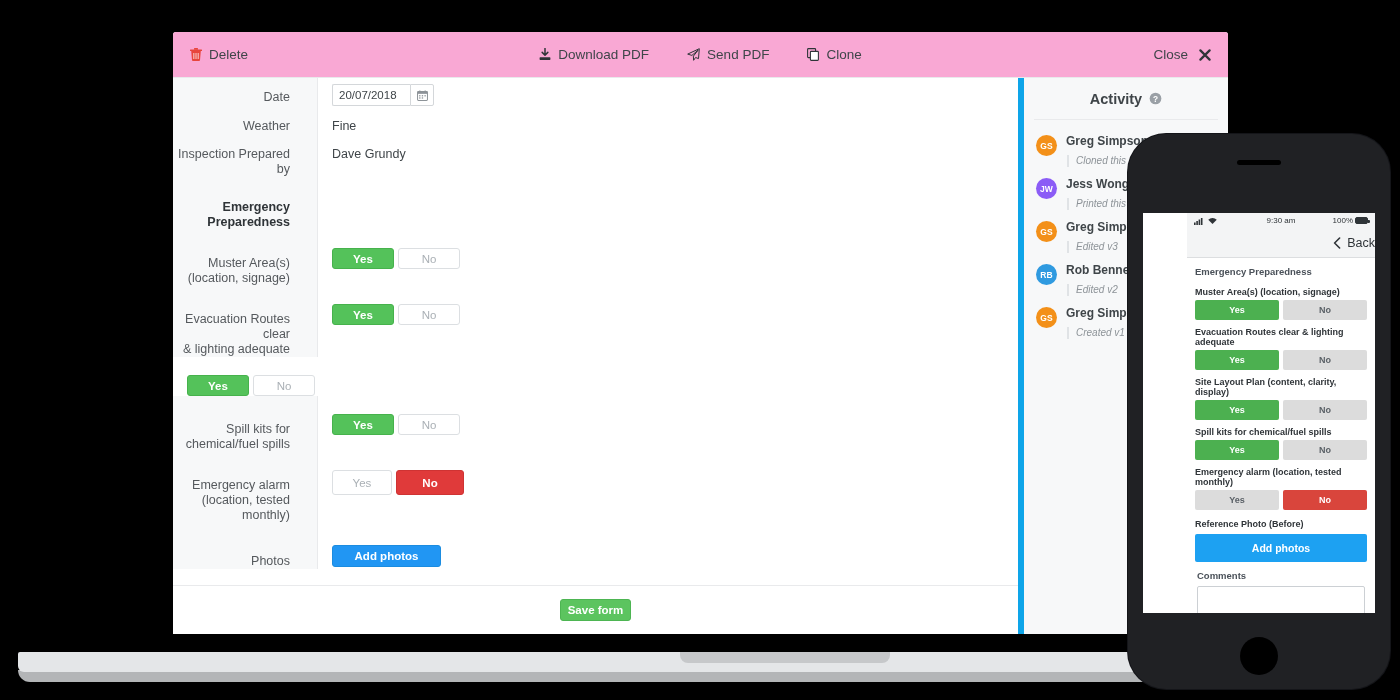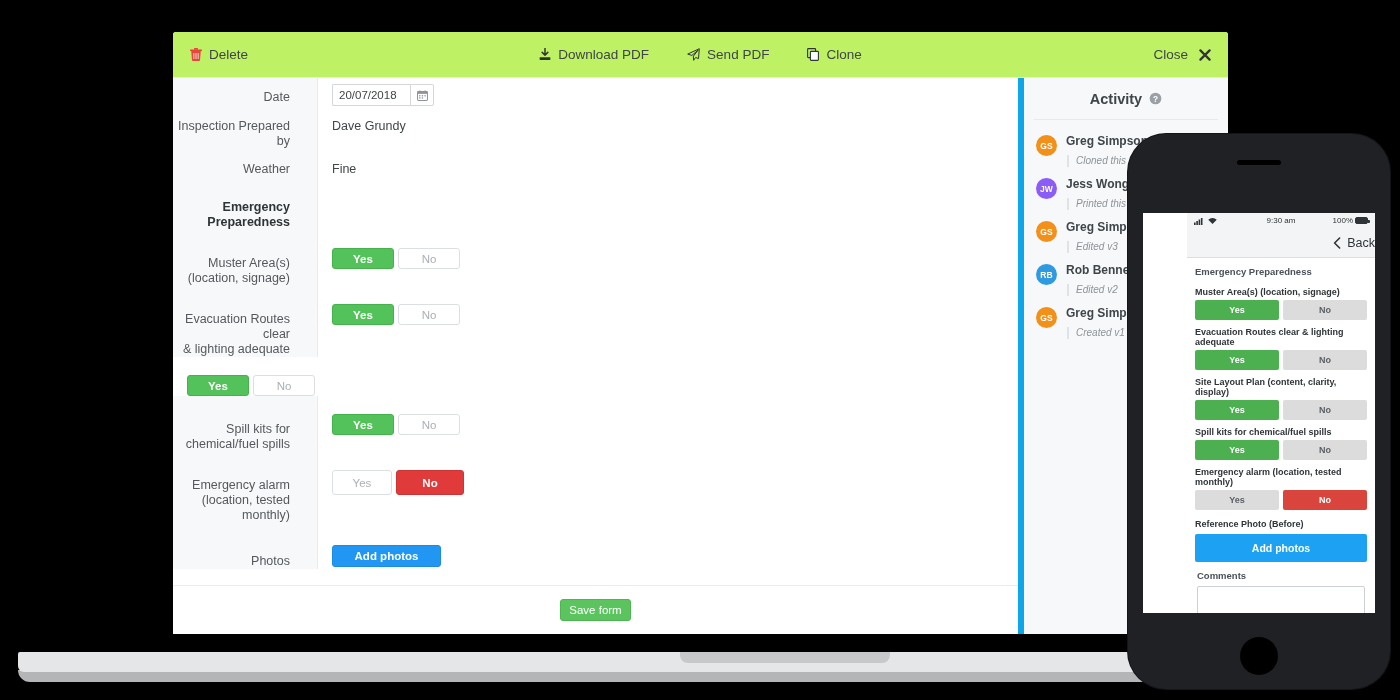--- a/index.html
+++ b/index.html
@@ -35,21 +35,21 @@
     position: absolute; left: 18px; top: 670px;
     width: 1364px; height: 12px;
     background: #b3b5b7;
     border-radius: 0 0 14px 14px;
   }
 
   
   .toolbar {
     position: relative;
     height: 46px; width: 100%;
-    background: #bef264;
+    background: #f9a8d4;
     border-bottom: 1px solid #e9eaec;
     display: flex; align-items: center;
   }
   .tb-btn {
     display: flex; align-items: center; gap: 7px;
     font-size: 13.5px; color: #3f4549;
     cursor: pointer; white-space: nowrap;
   }
   #tb-delete { position: absolute; left: 17px; }
   #tb-delete .tb-label { color: #3f4549; }
@@ -172,21 +172,21 @@
   .form-footer {
     height: 49px; flex: none;
     border-top: 1px solid #e9eaec;
     background: #ffffff;
     display: flex; align-items: center; justify-content: center;
   }
   .btn-save {
     width: 71px; height: 22px;
     background: #5cc45f; border: 1px solid #4db552;
     border-radius: 3px; color: #fff;
-    font-size: 11.5px; font-weight: normal;
+    font-size: 11.5px; font-weight: bold;
     display: flex; align-items: center; justify-content: center;
     cursor: pointer;
   }
 
   
   .activity-pane {
     width: 210px; flex: none;
     background: #f7f8f9;
     border-left: 6px solid #0ea5e9;
     height: 556px;
@@ -389,28 +389,28 @@
                       <rect x="5.2" y="5.6" width="1.5" height="1.4" fill="#8d9398"></rect>
                       <rect x="8.1" y="5.6" width="1.5" height="1.4" fill="#8d9398"></rect>
                       <rect x="2.3" y="8" width="1.5" height="1.4" fill="#8d9398"></rect>
                       <rect x="5.2" y="8" width="1.5" height="1.4" fill="#8d9398"></rect>
                     </svg>
                   </span>
                 </span>
               </div>
             </div>
 
+            <div class="row r-weather">
+              <div class="lbl">Weather</div>
+              <div class="val">Fine</div>
+            </div>
+
             <div class="row r-prep">
               <div class="lbl">Inspection Prepared by</div>
               <div class="val">Dave Grundy</div>
-            </div>
-
-            <div class="row r-weather">
-              <div class="lbl">Weather</div>
-              <div class="val">Fine</div>
             </div>
 
             <div class="row r-section section">
               <div class="lbl">Emergency Preparedness</div>
               <div class="val"></div>
             </div>
 
             <div class="row r-q">
               <div class="lbl">
                 <div>Muster Area(s)</div>

